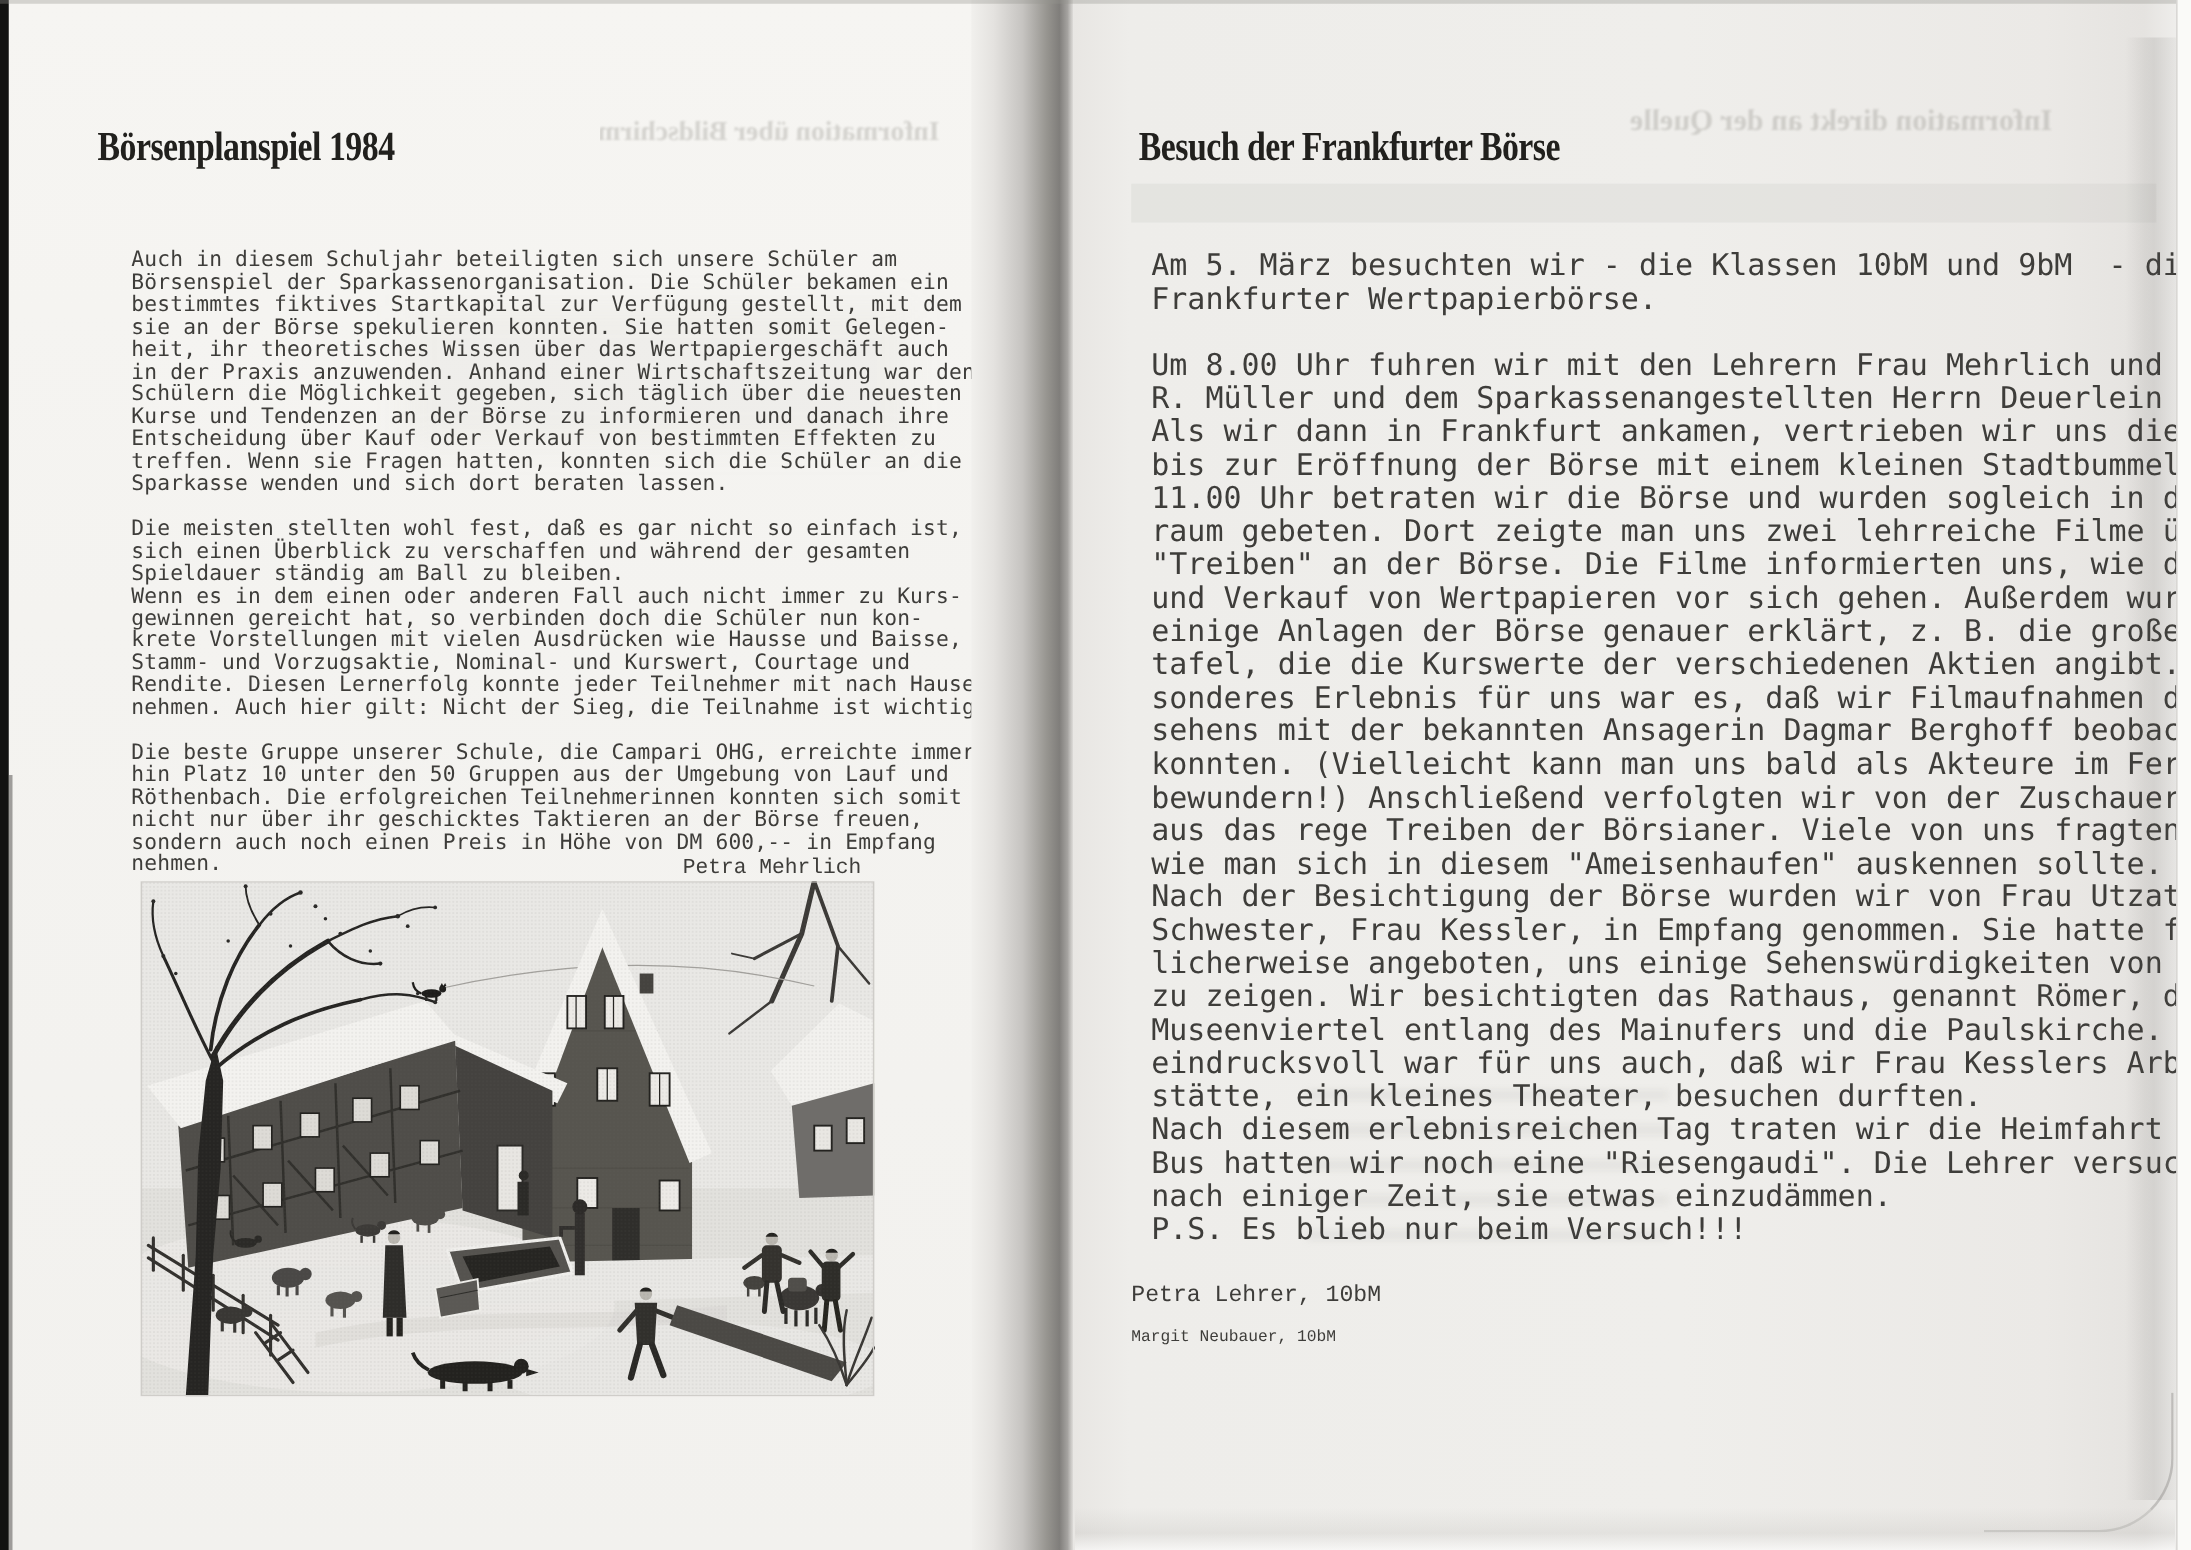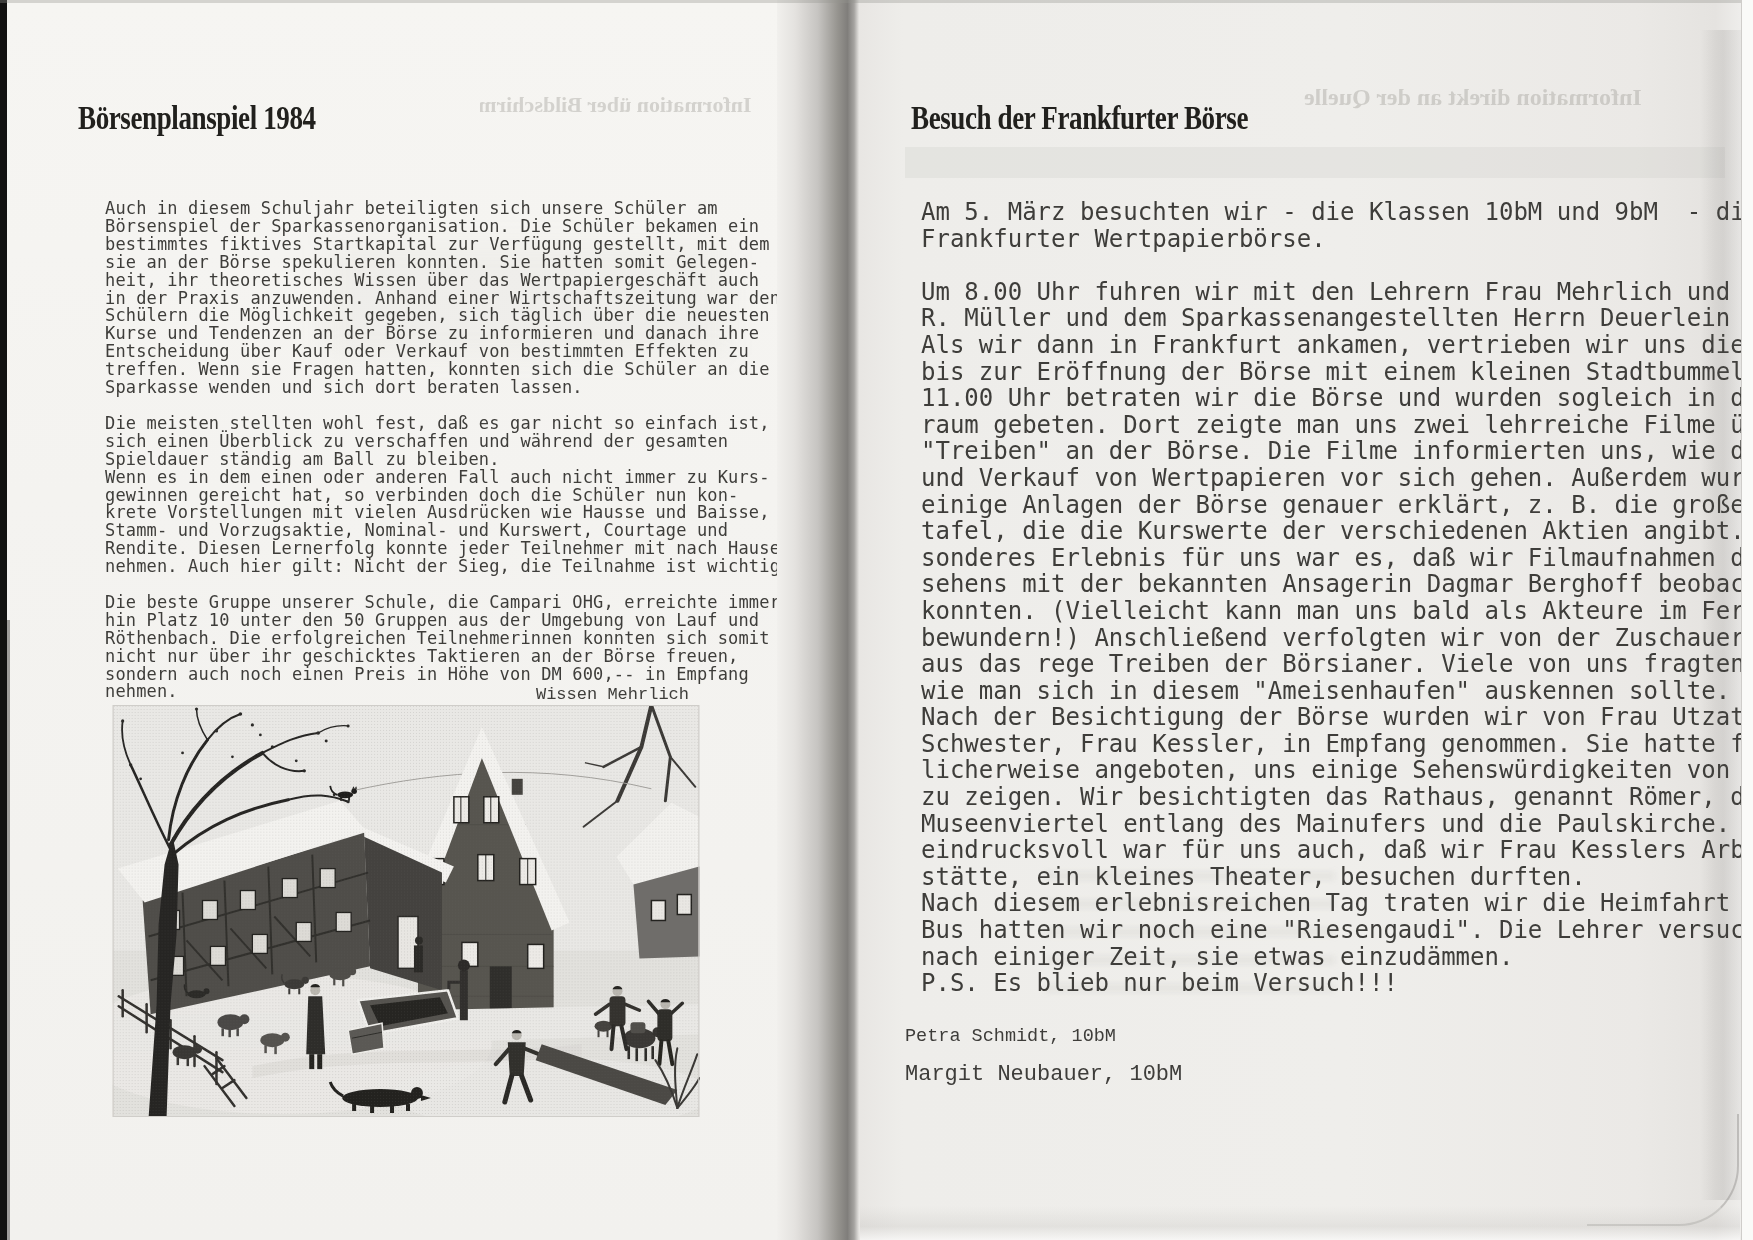--- a/index.html
+++ b/index.html
@@ -37,21 +37,21 @@
   .title-right { left:911px; top:100px; }
 
   
   pre.body { margin:16px; white-space:pre; color:#3e3d3a; }
   .body-left  { position:absolute; left:89px;  top:184px; font-size:17px;   line-height:17.9px; letter-spacing:.15px; }
   .body-right { position:absolute; left:905px; top:183px; font-size:24px; line-height:26.6px; letter-spacing:0; }
 
   .sig { position:absolute; color:#3e3d3a; white-space:nowrap; }
   .sig-left { left:89px; top:685px; width:600px; text-align:right; font-size:17px; }
   .sig-r1   { left:905px; top:1026px; font-size:18.5px; }
-  .sig-r2   { left:905px; top:1062px; font-size:22px; }
+  .sig-r2   { left:905px; top:1062px; font-size:13px; }
 
   
   .ghost-wrap { position:absolute; overflow:hidden; pointer-events:none; }
   .ghost-wrap .ghost-inner { position:absolute; right:0; top:0; white-space:nowrap;
     font-family:"Liberation Serif","DejaVu Serif",serif; font-weight:bold; color:#8d8b84;
     opacity:.32; filter:blur(.7px); transform:scaleX(-1); transform-origin:center; }
   .ghost-left  { left:480px;  top:92px;  width:272px; height:36px; }
   .ghost-left .ghost-inner  { font-size:22px; }
   .ghost-right { left:1300px; top:84px;  width:342px; height:38px; }
   .ghost-right .ghost-inner { font-size:24px; }
@@ -101,21 +101,21 @@
 Rendite. Diesen Lernerfolg konnte jeder Teilnehmer mit nach Hause
 nehmen. Auch hier gilt: Nicht der Sieg, die Teilnahme ist wichtig.
 
 Die beste Gruppe unserer Schule, die Campari OHG, erreichte immer-
 hin Platz 10 unter den 50 Gruppen aus der Umgebung von Lauf und
 Röthenbach. Die erfolgreichen Teilnehmerinnen konnten sich somit
 nicht nur über ihr geschicktes Taktieren an der Börse freuen,
 sondern auch noch einen Preis in Höhe von DM 600,-- in Empfang
 nehmen.</pre>
 
-  <div class="sig sig-left">Wissen Mehrlich</div>
+  <div class="sig sig-left">Petra Mehrlich</div>
 
   <svg class="painting" viewBox="0 0 588 413" xmlns="http://www.w3.org/2000/svg" shape-rendering="auto">
     <defs>
       <pattern id="ht" width="3" height="3" patternUnits="userSpaceOnUse">
         <circle cx="1.5" cy="1.5" r="0.55" fill="#6b6a66"></circle>
       </pattern>
     </defs>
 
     <rect width="588" height="413" fill="#e9e8e5"></rect>
     <rect y="246" width="588" height="167" fill="#e2e1dd"></rect>
@@ -440,21 +440,21 @@
 licherweise angeboten, uns einige Sehenswürdigkeiten von Frankfurt
 zu zeigen. Wir besichtigten das Rathaus, genannt Römer, das
 Museenviertel entlang des Mainufers und die Paulskirche. Sehr
 eindrucksvoll war für uns auch, daß wir Frau Kesslers Arbeits-
 stätte, ein kleines Theater, besuchen durften.
 Nach diesem erlebnisreichen Tag traten wir die Heimfahrt an. Im
 Bus hatten wir noch eine "Riesengaudi". Die Lehrer versuchten
 nach einiger Zeit, sie etwas einzudämmen.
 P.S. Es blieb nur beim Versuch!!!</pre>
 
-  <div class="sig sig-r1">Petra Schmidt, 10bM</div>
+  <div class="sig sig-r1">Petra Lehrer, 10bM</div>
   <div class="sig sig-r2">Margit Neubauer, 10bM</div>
 
   <div class="edge-left-black"></div>
   <div class="edge-left-sliver"></div>
   <div class="edge-top-line"></div>
   <div class="edge-right-shade"></div>
   <div class="edge-right-strip"></div>
   <div class="edge-bottom-shade"></div>
   <div class="corner-curl"></div>
 

